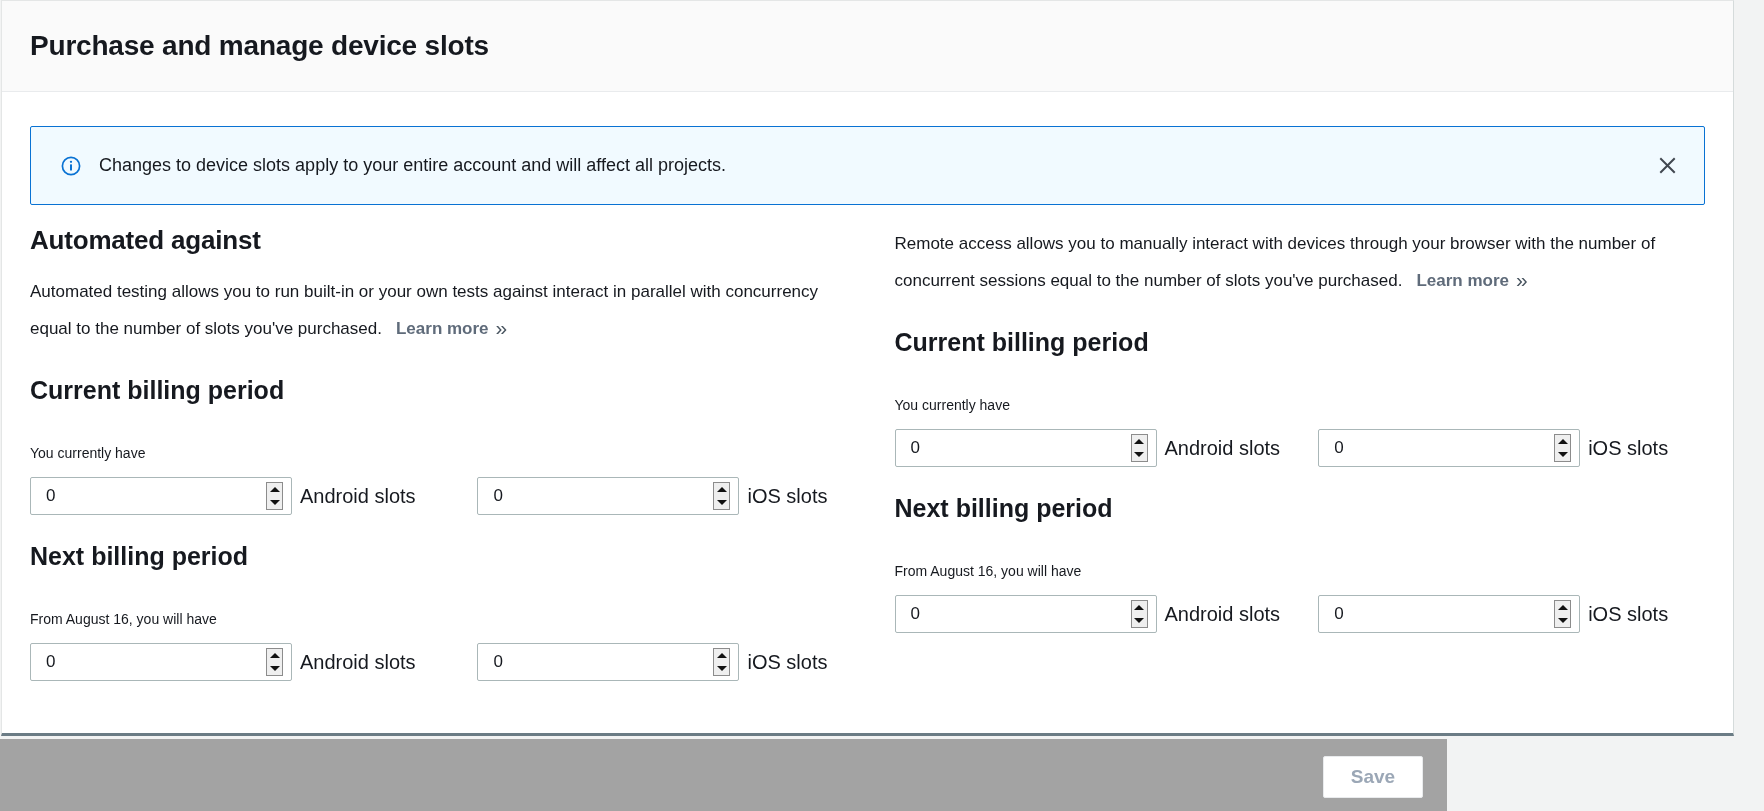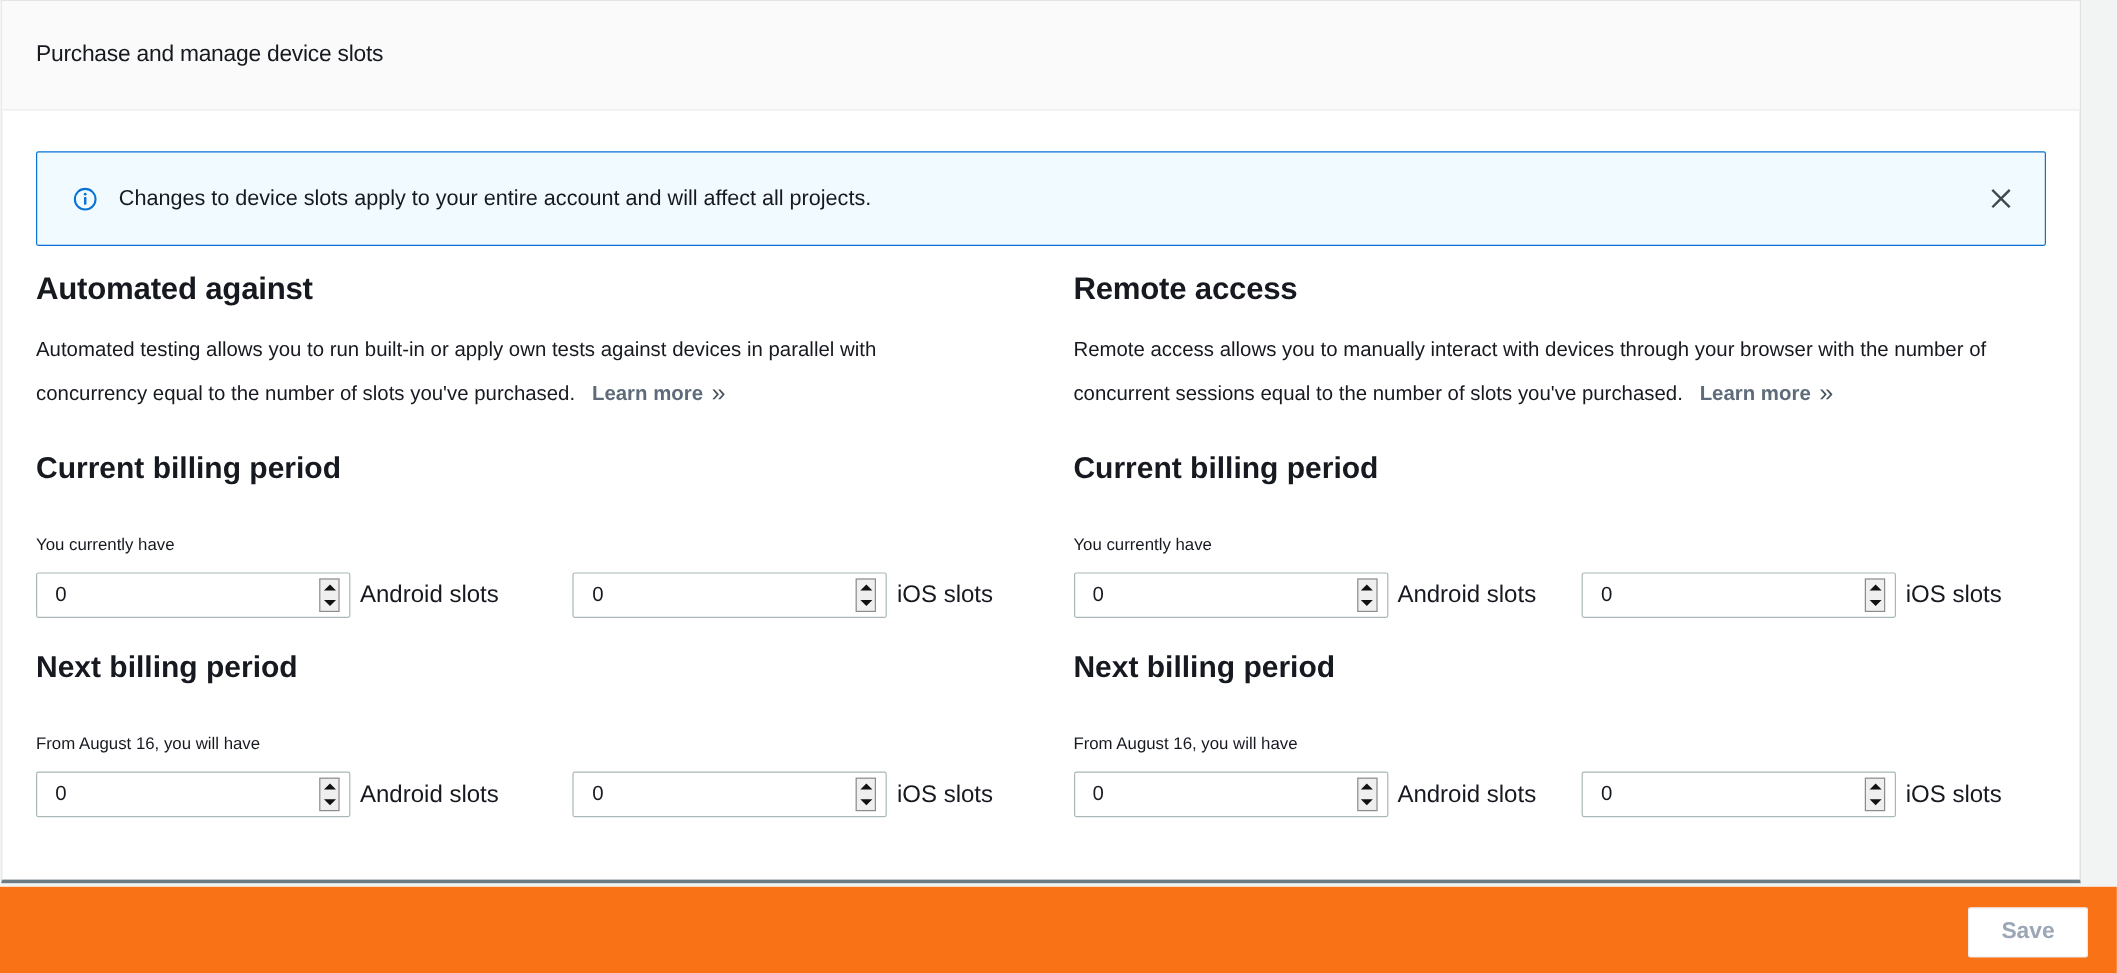--- a/index.html
+++ b/index.html
@@ -34,22 +34,22 @@
   .card-header {
     height: 91px;
     background: #fafafa;
     border-bottom: 1px solid #e9ebed;
     display: flex;
     align-items: center;
     padding: 0 28px;
   }
 
   .card-title {
-    font-size: 19px;
-    font-weight: normal;
+    font-size: 28px;
+    font-weight: bold;
     color: #16191f;
     letter-spacing: -0.2px;
   }
 
   .card-body {
     padding: 12px 28px;
     position: relative;
     height: calc(100% - 91px);
   }
 
@@ -227,23 +227,23 @@
 
   
   .col-left .gap { width: 90px; }
   .col-right .gap { width: 38px; }
 
   
   .footer {
     position: absolute;
     left: 0;
     top: 739px;
-    width: 1764px;
+    width: 1447px;
     height: 72px;
-    background: #f97316;
+    background: #a3a3a3;
   }
 
   .save-button {
     position: absolute;
     right: 24px;
     top: 17px;
     width: 100px;
     height: 42px;
     background: #ffffff;
     border: 1px solid #e9ebed;
@@ -283,21 +283,21 @@
           <path d="M3 3 L16 16 M16 3 L3 16" stroke="#414750" stroke-width="2" stroke-linecap="square"></path>
         </svg>
       </span>
     </div>
 
     <div class="columns">
 
       <div class="col col-left">
         <h2 class="section-title">Automated against</h2>
         <p class="section-desc">
-          <span>Automated testing allows you to run built-in or apply own tests against devices in parallel with concurrency equal to the number of slots you've purchased.</span><a class="learn-more"><span>Learn more</span><span class="chev">»</span></a>
+          <span>Automated testing allows you to run built-in or your own tests against interact in parallel with concurrency equal to the number of slots you've purchased.</span><a class="learn-more"><span>Learn more</span><span class="chev">»</span></a>
         </p>
 
         <h3 class="sub-title">Current billing period</h3>
         <p class="have-label">You currently have</p>
 
         <div class="slot-row">
           <div class="slot-group">
             <div class="num-input">
               <input class="val" type="text" value="0" style="">
               <span class="spinner">
@@ -358,21 +358,20 @@
                     <i class="tri-down"></i>
                   </span>
               </span>
             </div>
             <span class="slot-label">iOS slots</span>
           </div>
         </div>
       </div>
 
       <div class="col col-right">
-        <h2 class="section-title">Remote access</h2>
         <p class="section-desc">
           <span>Remote access allows you to manually interact with devices through your browser with the number of concurrent sessions equal to the number of slots you've purchased.</span><a class="learn-more"><span>Learn more</span><span class="chev">»</span></a>
         </p>
 
         <h3 class="sub-title">Current billing period</h3>
         <p class="have-label">You currently have</p>
 
         <div class="slot-row">
           <div class="slot-group">
             <div class="num-input">

